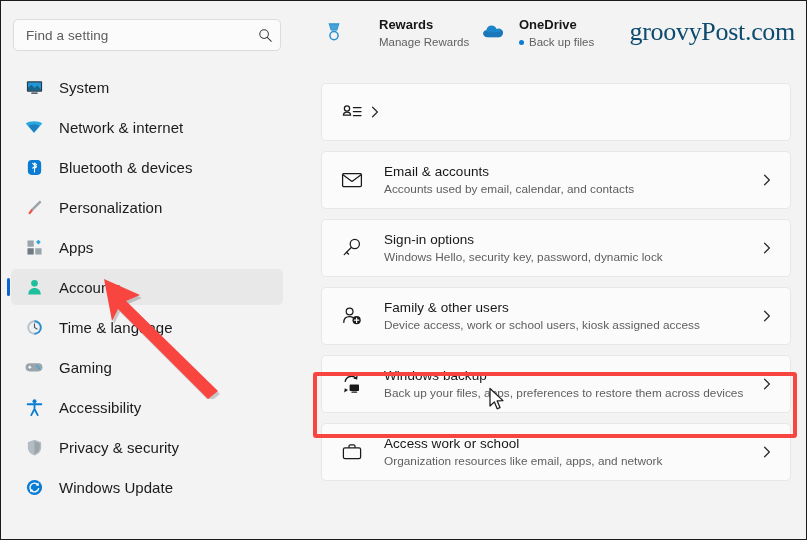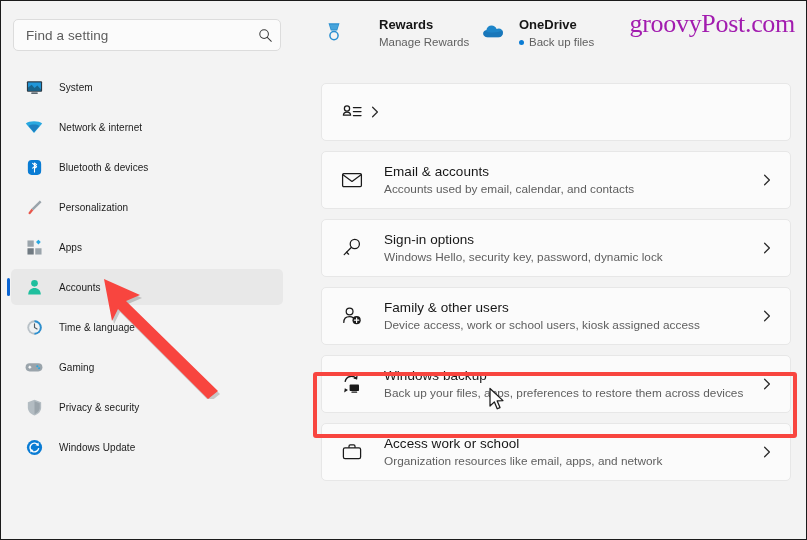--- a/index.html
+++ b/index.html
@@ -72,21 +72,21 @@
     background: #0a64d2;
     border-radius: 2px;
   }
   .nav-ico {
     width: 22px; height: 22px;
     display: flex; align-items: center; justify-content: center;
     flex: 0 0 22px;
   }
   .nav-label {
     margin-left: 14px;
-    font-size: 10px;
+    font-size: 15px;
     color: #1b1b1b;
     letter-spacing: .05px;
     white-space: nowrap;
   }
 
   
   #main {
     position: absolute;
     left: 300px; top: 0;
     width: 506px; height: 538px;
@@ -114,24 +114,24 @@
     font-size: 11.5px; color: #606060; margin-top: 1px;
     display: flex; align-items: center;
   }
   .ta-sub .dot {
     display: inline-block;
     width: 5px; height: 5px; border-radius: 50%;
     background: #0a7cd4; margin-right: 5px;
   }
   .watermark {
     position: absolute;
-    right: 6px; top: 0;
+    right: 6px; top: 8px;
     font-family: "Liberation Serif", serif;
     font-size: 26px;
-    color: #a21caf;
+    color: #0c4a6e;
     letter-spacing: -0.3px;
     white-space: nowrap;
   }
 
   .cards {
     position: absolute;
     left: 20px; top: 82px;
     width: 470px;
   }
   .card {
@@ -291,20 +291,30 @@
             <rect x="1.6" y="6.2" width="16.8" height="8.2" rx="4.1" fill="#9aa4ab"></rect>
             <rect x="4.3" y="9.6" width="3.1" height="1.1" rx=".55" fill="#ffffff"></rect>
             <rect x="5.3" y="8.6" width="1.1" height="3.1" rx=".55" fill="#ffffff"></rect>
             <circle cx="13.3" cy="9.3" r="1.05" fill="#29a8e0"></circle>
             <circle cx="15.1" cy="11.2" r="1.05" fill="#29a8e0"></circle>
           </svg>
         </span>
         <span class="nav-label">Gaming</span>
       </div>
 
+      <div class="nav-item">
+        <span class="nav-ico">
+          <svg width="19" height="19" viewBox="0 0 20 20">
+            <circle cx="10" cy="3.4" r="2.1" fill="#0a7cd4"></circle>
+            <path d="M2.8 6.6 L17.2 6.6" stroke="#0a7cd4" stroke-width="1.9" stroke-linecap="round"></path>
+            <path d="M10 6.6 L10 11.6 M10 11.6 L6.6 18 M10 11.6 L13.4 18" fill="none" stroke="#0a7cd4" stroke-width="1.9" stroke-linecap="round"></path>
+          </svg>
+        </span>
+        <span class="nav-label">Accessibility</span>
+      </div>
 
       <div class="nav-item">
         <span class="nav-ico">
           <svg width="19" height="19" viewBox="0 0 20 20">
             <path d="M10 1.8 L17 4.4 V10 C17 14.4 13.6 17.2 10 18.4 C6.4 17.2 3 14.4 3 10 V4.4 Z" fill="#b3bcc2"></path>
             <path d="M10 3.4 L15.5 5.4 V10 C15.5 13.5 12.8 15.9 10 16.9 Z" fill="#9aa4ab"></path>
           </svg>
         </span>
         <span class="nav-label">Privacy &amp; security</span>
       </div>

